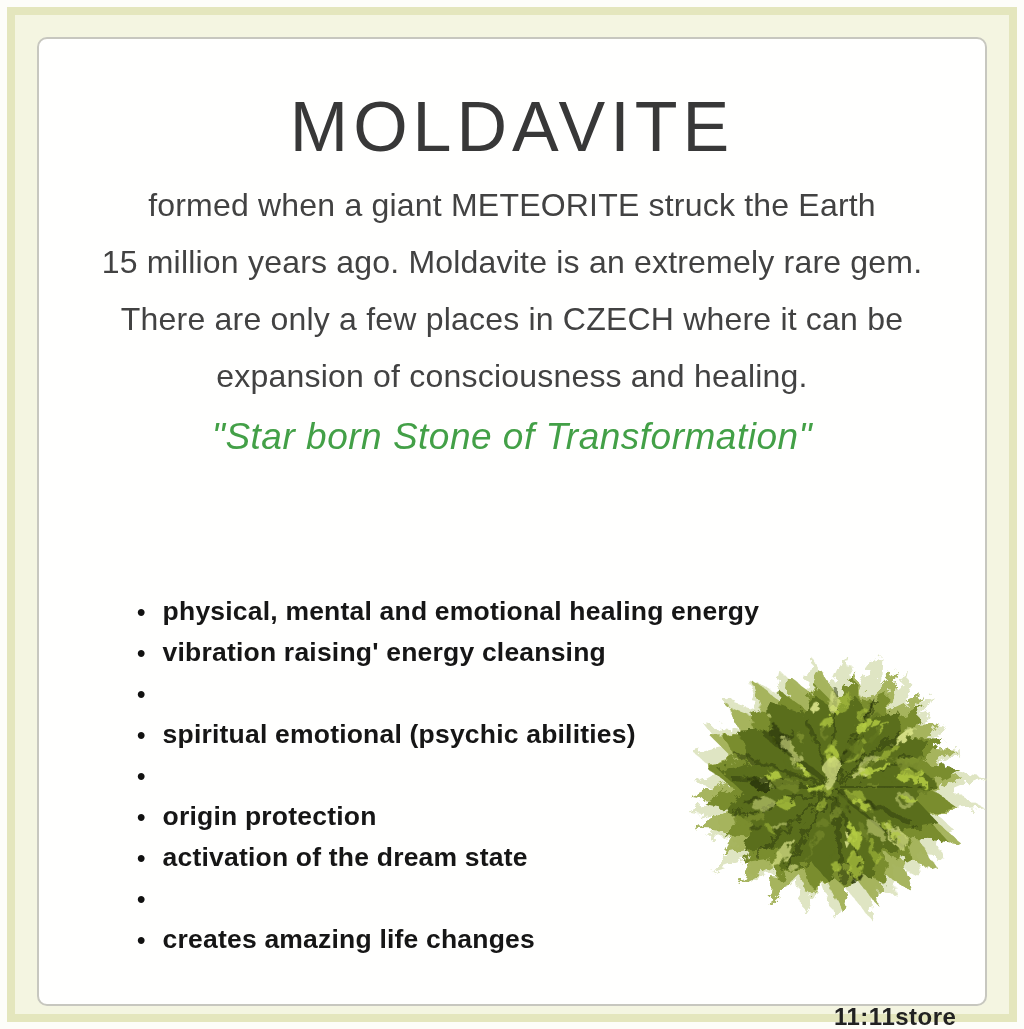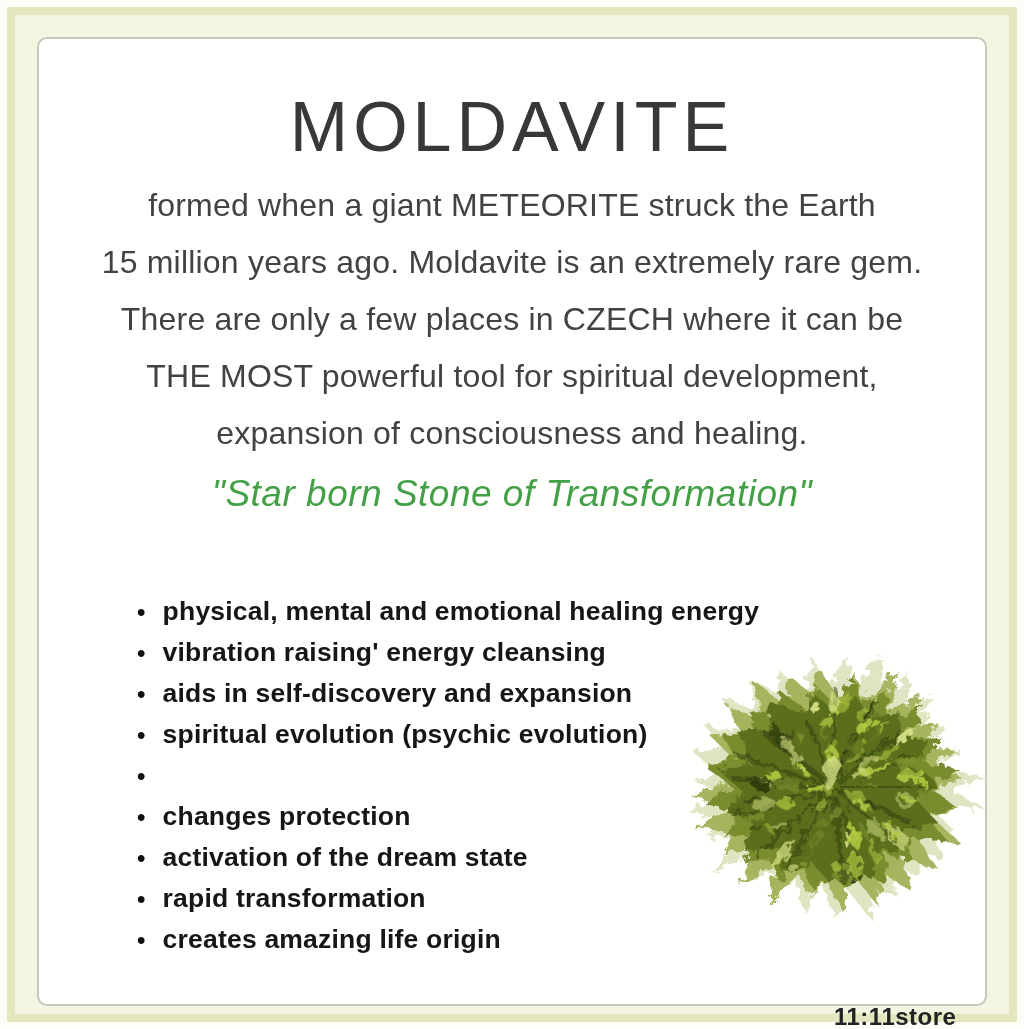--- a/index.html
+++ b/index.html
@@ -71,61 +71,58 @@
   <div class="panel">
 
     <div class="headline">
       <span class="title">MOLDAVITE</span>
     </div>
 
     <div class="intro">
       <div class="line">formed when a giant METEORITE struck the Earth</div>
       <div class="line">15 million years ago. Moldavite is an extremely rare gem.</div>
       <div class="line">There are only a few places in CZECH where it can be</div>
-      <div class="line">THE MOST powerful tool for spiritual development,</div>
       <div class="line">expansion of consciousness and healing.</div>
     </div>
 
     <div class="quote">"Star born Stone of Transformation"</div>
 
     <ul class="bullets">
       <li>
           <span class="dot">•</span>
           <span>physical, mental and emotional healing energy</span>
         </li>
       <li>
           <span class="dot">•</span>
           <span>vibration raising' energy cleansing</span>
         </li>
       <li>
           <span class="dot">•</span>
-          <span>aids in self-discovery and expansion</span>
-        </li>
-      <li>
-          <span class="dot">•</span>
-          <span>spiritual evolution (psychic evolution)</span>
-        </li>
-      <li>
-          <span class="dot">•</span>
-        </li>
-      <li>
-          <span class="dot">•</span>
-          <span>changes protection</span>
+        </li>
+      <li>
+          <span class="dot">•</span>
+          <span>spiritual emotional (psychic abilities)</span>
+        </li>
+      <li>
+          <span class="dot">•</span>
+        </li>
+      <li>
+          <span class="dot">•</span>
+          <span>origin protection</span>
         </li>
       <li>
           <span class="dot">•</span>
           <span>activation of the dream state</span>
         </li>
       <li>
           <span class="dot">•</span>
-          <span>rapid transformation</span>
-        </li>
-      <li>
-          <span class="dot">•</span>
-          <span>creates amazing life origin</span>
+        </li>
+      <li>
+          <span class="dot">•</span>
+          <span>creates amazing life changes</span>
         </li>
     </ul>
 
     <div class="stone">
       <svg viewBox="0 0 306 285" width="306" height="285" aria-hidden="true">
         <defs>
           <filter id="rough" x="-30%" y="-30%" width="160%" height="160%">
             <feTurbulence type="fractalNoise" baseFrequency="0.09" numOctaves="4" seed="7" result="n"></feTurbulence>
             <feDisplacementMap in="SourceGraphic" in2="n" scale="16"></feDisplacementMap>
           </filter>

